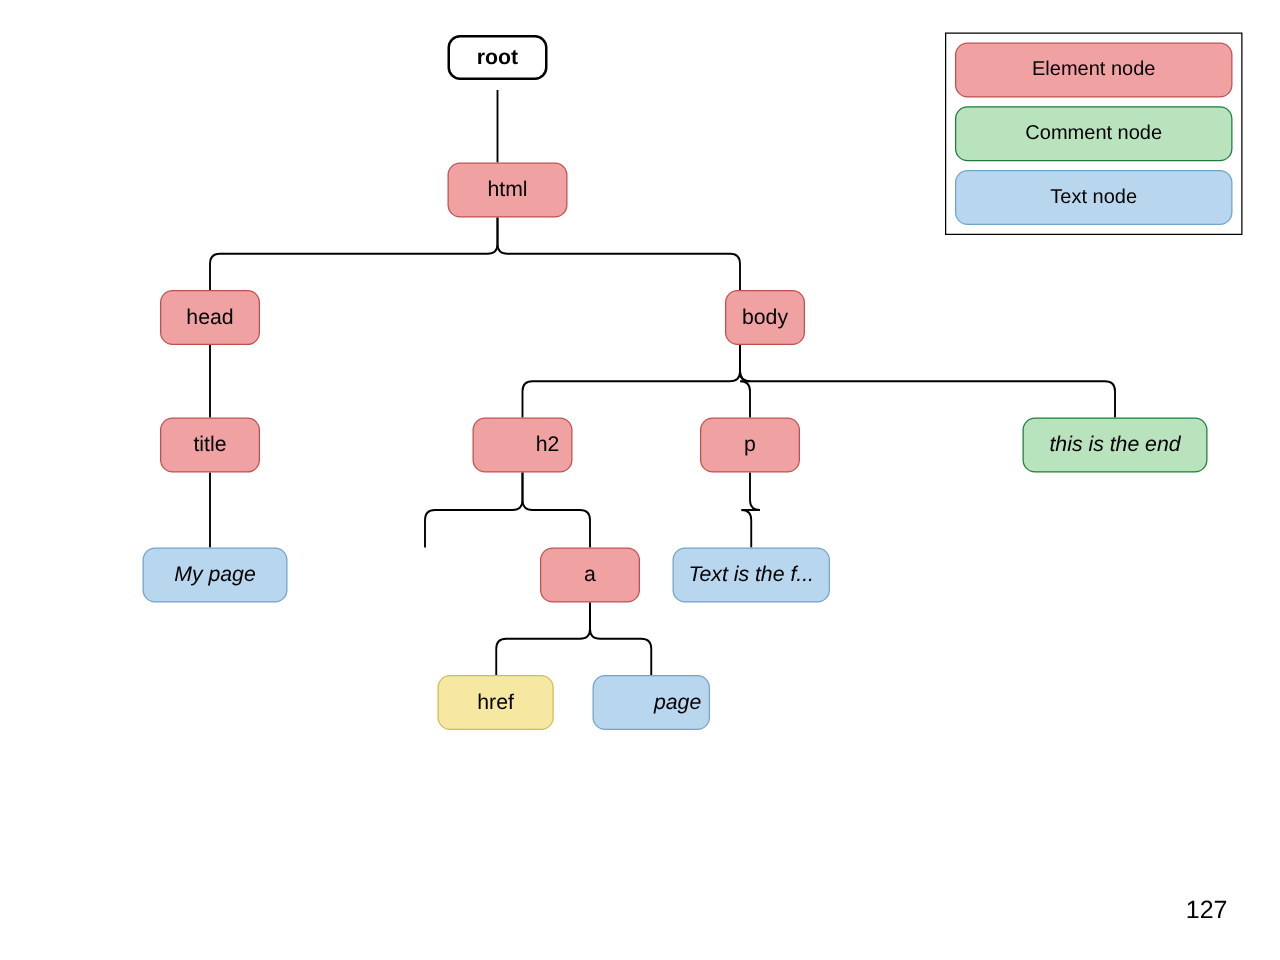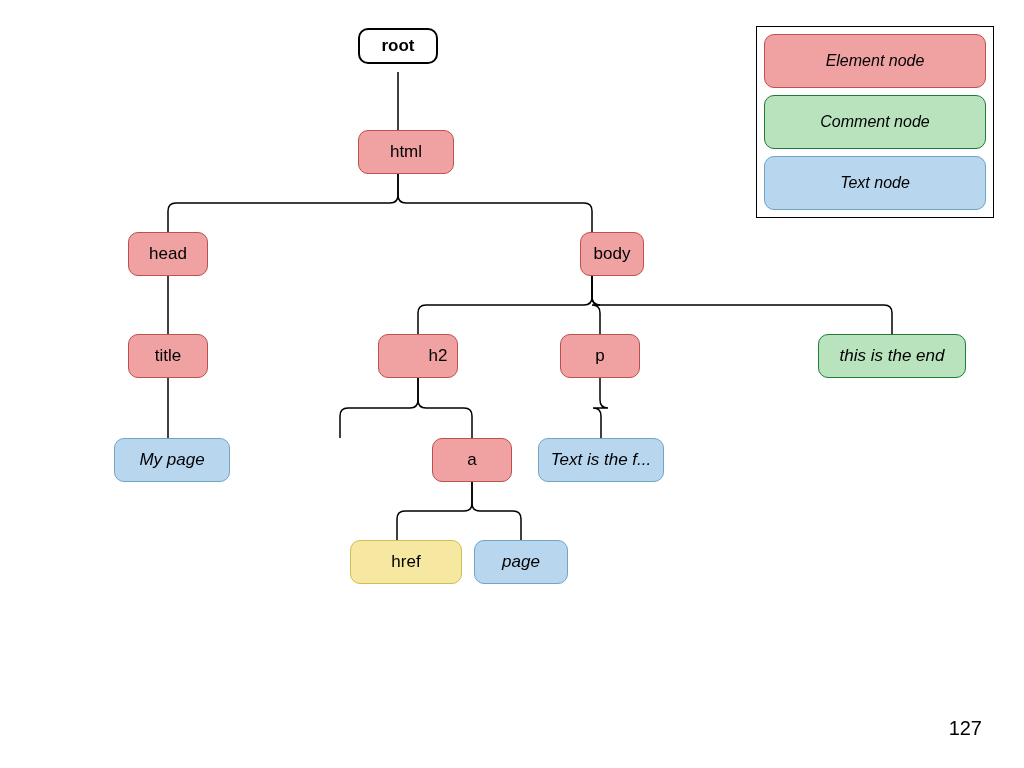--- a/index.html
+++ b/index.html
@@ -69,29 +69,28 @@
     position: absolute;
     right: 30px;
     top: 26px;
     width: 238px;
     border: 1.5px solid #000;
     padding: 7px;
     box-sizing: border-box;
     background: #fff;
   }
   .legend-row {
-    height: 54px;
+    height: 44px;
     border-radius: 10px;
     display: flex;
     align-items: center;
     justify-content: center;
     font-size: 16px;
     margin-bottom: 7px;
     box-sizing: border-box;
-    font-style: italic;
   }
   .legend-row:last-child { margin-bottom: 0; }
   .legend-element { background: #f0a1a1; border: 1.5px solid #c05050; }
   .legend-attr    { background: #f6e8a0; border: 1.5px solid #cfbd55; }
   .legend-comment { background: #b8e3bd; border: 1.5px solid #1f7a3c; }
   .legend-text    { background: #b8d6ee; border: 1.5px solid #6fa4cb; }
   .page-number {
     position: absolute;
     right: 42px;
     bottom: 28px;
@@ -146,24 +145,24 @@
     </div>
   <div class="node text-node" style="left: 114px; top: 438px; width: 116px; height: 44px;">
       <span>My page</span>
     </div>
   <div class="node element-node" style="left: 432px; top: 438px; width: 80px; height: 44px;">
       <span>a</span>
     </div>
   <div class="node text-node" style="left: 538px; top: 438px; width: 126px; height: 44px;">
       <span>Text is the f...</span>
     </div>
-  <div class="node attr-node" style="left: 350px; top: 540px; width: 112px; height: 44px;">
+  <div class="node attr-node" style="left: 350px; top: 540px; width: 93px; height: 44px;">
       <span>href</span>
     </div>
-  <div class="node text-node" style="left: 474px; top: 540px; width: 94px; height: 44px;">
+  <div class="node text-node" style="left: 474px; top: 540px; width: 94px; height: 44px; justify-content: flex-end;">
       <span>page</span>
     </div>
 
   <div class="legend">
     <div class="legend-row legend-element">
         <span>Element node</span>
       </div>
     <div class="legend-row legend-comment">
         <span>Comment node</span>
       </div>

